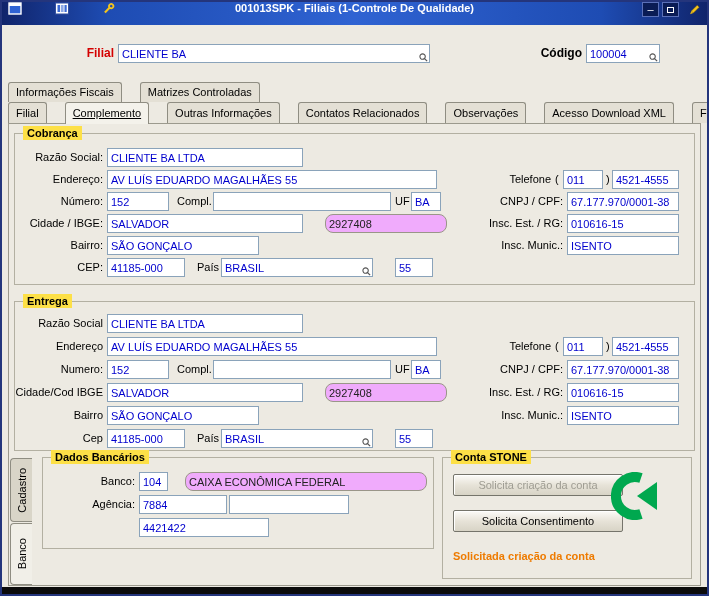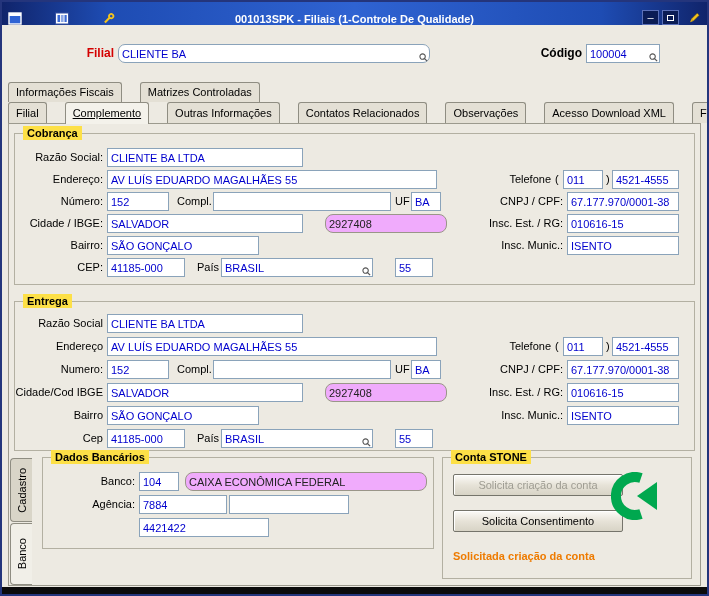--- a/index.html
+++ b/index.html
@@ -1,21 +1,21 @@
 <!DOCTYPE html>
 <html><head>
 <meta charset="utf-8">
 <style>
   * { margin:0; padding:0; box-sizing:border-box; }
   body { background:#fff; font-family:"Liberation Sans",sans-serif; }
   .window { position:relative; width:709px; height:596px; background:#edeae2;
             border:2px solid #24357c; overflow:hidden; }
   .titlebar { position:absolute; left:0; top:0; width:705px; height:23px;
               background:linear-gradient(90deg,#10246b,#1e4cb3 15%,#2f63d2 50%,#1e4cb3 85%,#10246b);
-              display:flex; align-items:flex-end;gap:27px; }
+              display:flex; align-items:flex-start;gap:27px; }
   .tb-title { position:absolute; left:0; right:0; text-align:center; color:#fff;
               font-weight:bold; font-size:11px; pointer-events:none; }
   .tb-icon { margin-left:6px; display:inline-flex; cursor:pointer; }
   .tb-controls { position:absolute; right:6px; display:flex; gap:3px; align-items:center; }
   .tb-btn { width:17px; height:15px; background:#0a1c55; border:1px solid #5a70b8;
             color:#fff; font-size:11px; line-height:12px; text-align:center; cursor:pointer; }
   .maxbox { display:inline-block; width:7px; height:6px; border:1.5px solid #fff; margin-top:3px; }
   .lbl { position:absolute; height:19px; line-height:19px; font-size:11px; color:#000; white-space:nowrap; }
   .r { text-align:right; }
   .bold { font-weight:bold; font-size:12px; }
@@ -84,21 +84,21 @@
             <g transform="rotate(45 8 8)">
               <rect x="6.7" y="1.5" width="3.2" height="9.5" fill="#f4c41c" stroke="#7a5c00" stroke-width="0.5"></rect>
               <polygon points="6.7,11 9.9,11 8.3,14.6" fill="#e8b514"></polygon>
             </g>
           </svg>
       </span>
     </div>
   </div>
 
   <span class="lbl r bold red" style="left:68px;top:42px;width:44px">Filial</span>
-  <input class="in" style="left: 116px; top: 42px; width: 312px; border-radius: 7px;" value="CLIENTE BA">
+  <input class="in" style="left: 116px; top: 42px; width: 312px;" value="CLIENTE BA">
   <span class="mag" style="left:417px;top:51px">
     <svg width="9" height="9" viewBox="0 0 10 10">
         <circle cx="4" cy="4" r="3" fill="none" stroke="#555" stroke-width="1.2"></circle>
         <line x1="6.2" y1="6.2" x2="9" y2="9" stroke="#555" stroke-width="1.4"></line>
       </svg>
   </span>
   <span class="lbl r bold" style="left:524px;top:42px;width:56px">Código</span>
   <input class="in" style="left: 584px; top: 42px; width: 74px;" value="100004">
   <span class="mag" style="left:647px;top:51px">
     <svg width="9" height="9" viewBox="0 0 10 10">
@@ -231,21 +231,21 @@
     <span>Cadastro</span>
   </div>
   <div class="vtab active" style="top:521px;height:62px">
     <span>Banco</span>
   </div>
 
   <div class="grp" style="left:40px;top:455px;width:392px;height:92px">
     <span class="grp-title">Dados Bancários</span>
 
     <span class="lbl r" style="left:2px;top:14px;width:90px">Banco:</span>
-    <input class="in" style="left: 96px; top: 14px; width: 40px;" value="104">
+    <input class="in" style="left: 96px; top: 14px; width: 29px;" value="104">
     <input class="in ro" style="left: 142px; top: 14px; width: 242px;" readonly="" value="CAIXA ECONÔMICA FEDERAL">
 
     <span class="lbl r" style="left:2px;top:37px;width:90px">Agência:</span>
     <input class="in" style="left: 96px; top: 37px; width: 88px;" value="7884">
     <input class="in" style="left: 186px; top: 37px; width: 120px;" value="">
 
     <input class="in" style="left: 96px; top: 60px; width: 130px;" value="4421422">
   </div>
 
   <div class="grp" style="left:440px;top:455px;width:250px;height:122px">

